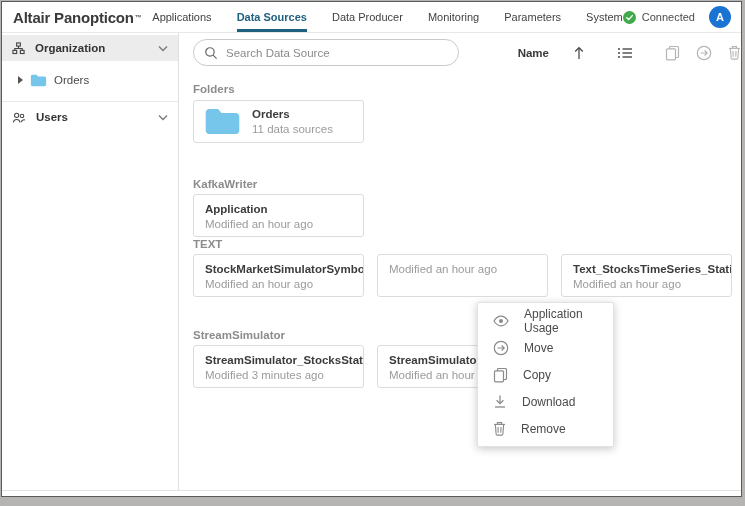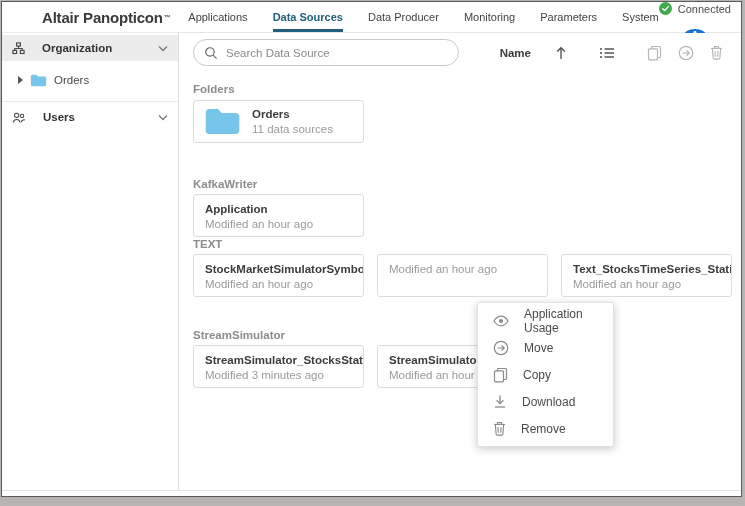--- a/index.html
+++ b/index.html
@@ -10,73 +10,73 @@
     position:relative;
     overflow:hidden;
   }
   .window {
     position:absolute; left:1px; top:1px; width:741px; height:496px;
     background:#fff; border:1px solid #5a5a5a;
   }
   
   .nav {
     height:31px; display:flex; align-items:stretch;
-    border-bottom:1px solid #e8e8e8; background:#fff;padding-left:29px;
+    border-bottom:1px solid #e8e8e8; background:#fff;
   }
   .logo {
     display:flex; align-items:center; padding-left:11px; width:158px;
     font-size:15px; font-weight:bold; color:#3a3a3a; letter-spacing:-0.2px;
     white-space:nowrap;
   }
   .logo sup { font-size:7px; vertical-align:top; margin-left:1px; color:#555; }
   .tabs { display:flex; align-items:stretch; gap:25px; margin-left:6px; }
   .tab {
     display:flex; align-items:center; font-size:11px; color:#424242;
     cursor:pointer; border-bottom:3px solid transparent; padding-top:3px;
     white-space:nowrap;
   }
   .tab.active { color:#1f607f; font-weight:bold; border-bottom-color:#1f607f; }
-  .nav-right { margin-left:auto; display:flex; align-items:center; gap:14px; padding-right:10px;flex-direction:column; }
+  .nav-right { margin-left:auto; display:flex; align-items:center; gap:14px; padding-right:10px; }
   .connected { display:flex; align-items:center; gap:6px; font-size:11px; color:#4c4c4c; }
   .conn-dot { width:13px; height:13px; display:block; }
   .avatar {
     width:22px; height:22px; border-radius:50%; background:#1a73d2; color:#fff;
     font-size:11px; font-weight:bold; display:flex; align-items:center; justify-content:center;
     cursor:pointer;
   }
   
   .body-row {
     position:absolute; top:31px; left:0; right:0; height:458px;
     display:flex; border-bottom:1px solid #e3e3e3; background:#fff;
   }
   
   .sidebar { width:177px; border-right:1px solid #e0e0e0; padding-top:2px; }
   .side-header {
-    height:26px; display:flex; align-items:center; gap:17px; padding:0 10px;
+    height:26px; display:flex; align-items:center; gap:10px; padding:0 10px;
     font-size:11.5px; font-weight:bold; color:#333; cursor:pointer;
   }
   .side-header.shaded { background:#ececec; }
   .side-header .chev { margin-left:auto; color:#777; display:flex; }
   .side-item {
     height:26px; display:flex; align-items:center; gap:7px;
     font-size:11.5px; color:#4a4a4a; cursor:pointer; margin-top:6px;
   }
   .side-item.lv1 { padding-left:16px; }
   .side-item.lv2 { padding-left:30px; }
   .caret-right {
     width:0; height:0; border-top:4px solid transparent; border-bottom:4px solid transparent;
     border-left:5px solid #555; display:inline-block;
   }
   .side-divider { border-top:1px solid #e9e9e9; margin:8px 0 2px 0; }
   .icon { display:inline-flex; align-items:center; justify-content:center; }
   
   .main { flex:1; position:relative; padding-left:14px; overflow:hidden; }
   .toolbar {
     margin-top:6px; height:27px; display:flex; align-items:center;
-    justify-content:space-between; padding-right:18px;
+    justify-content:space-between; 
   }
   .search {
     width:266px; height:27px; border:1px solid #c9c9c9; border-radius:14px;
     display:flex; align-items:center; padding:0 10px; gap:8px; background:#fff;
   }
   .search input {
     border:none; outline:none; flex:1; font-size:11.5px; color:#444;
     font-family:inherit; background:transparent;
   }
   .search input::placeholder { color:#8a8a8a; }

